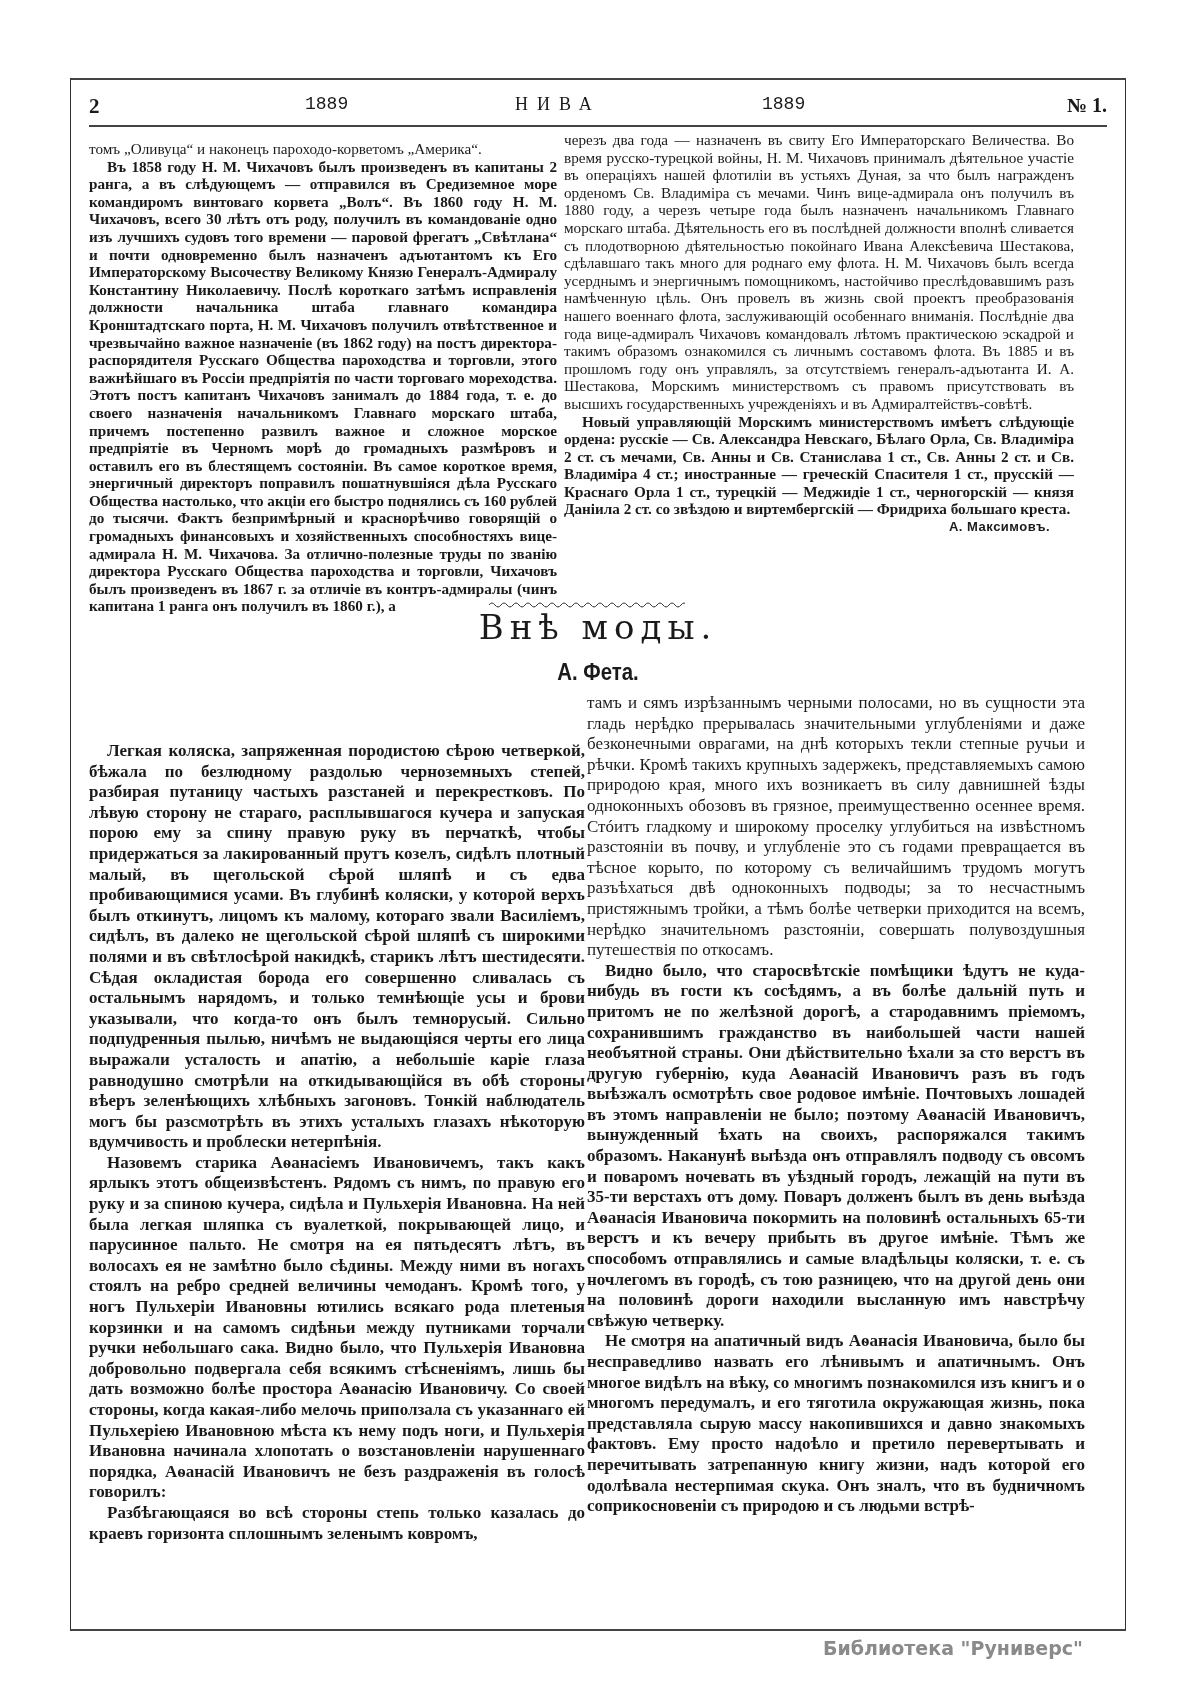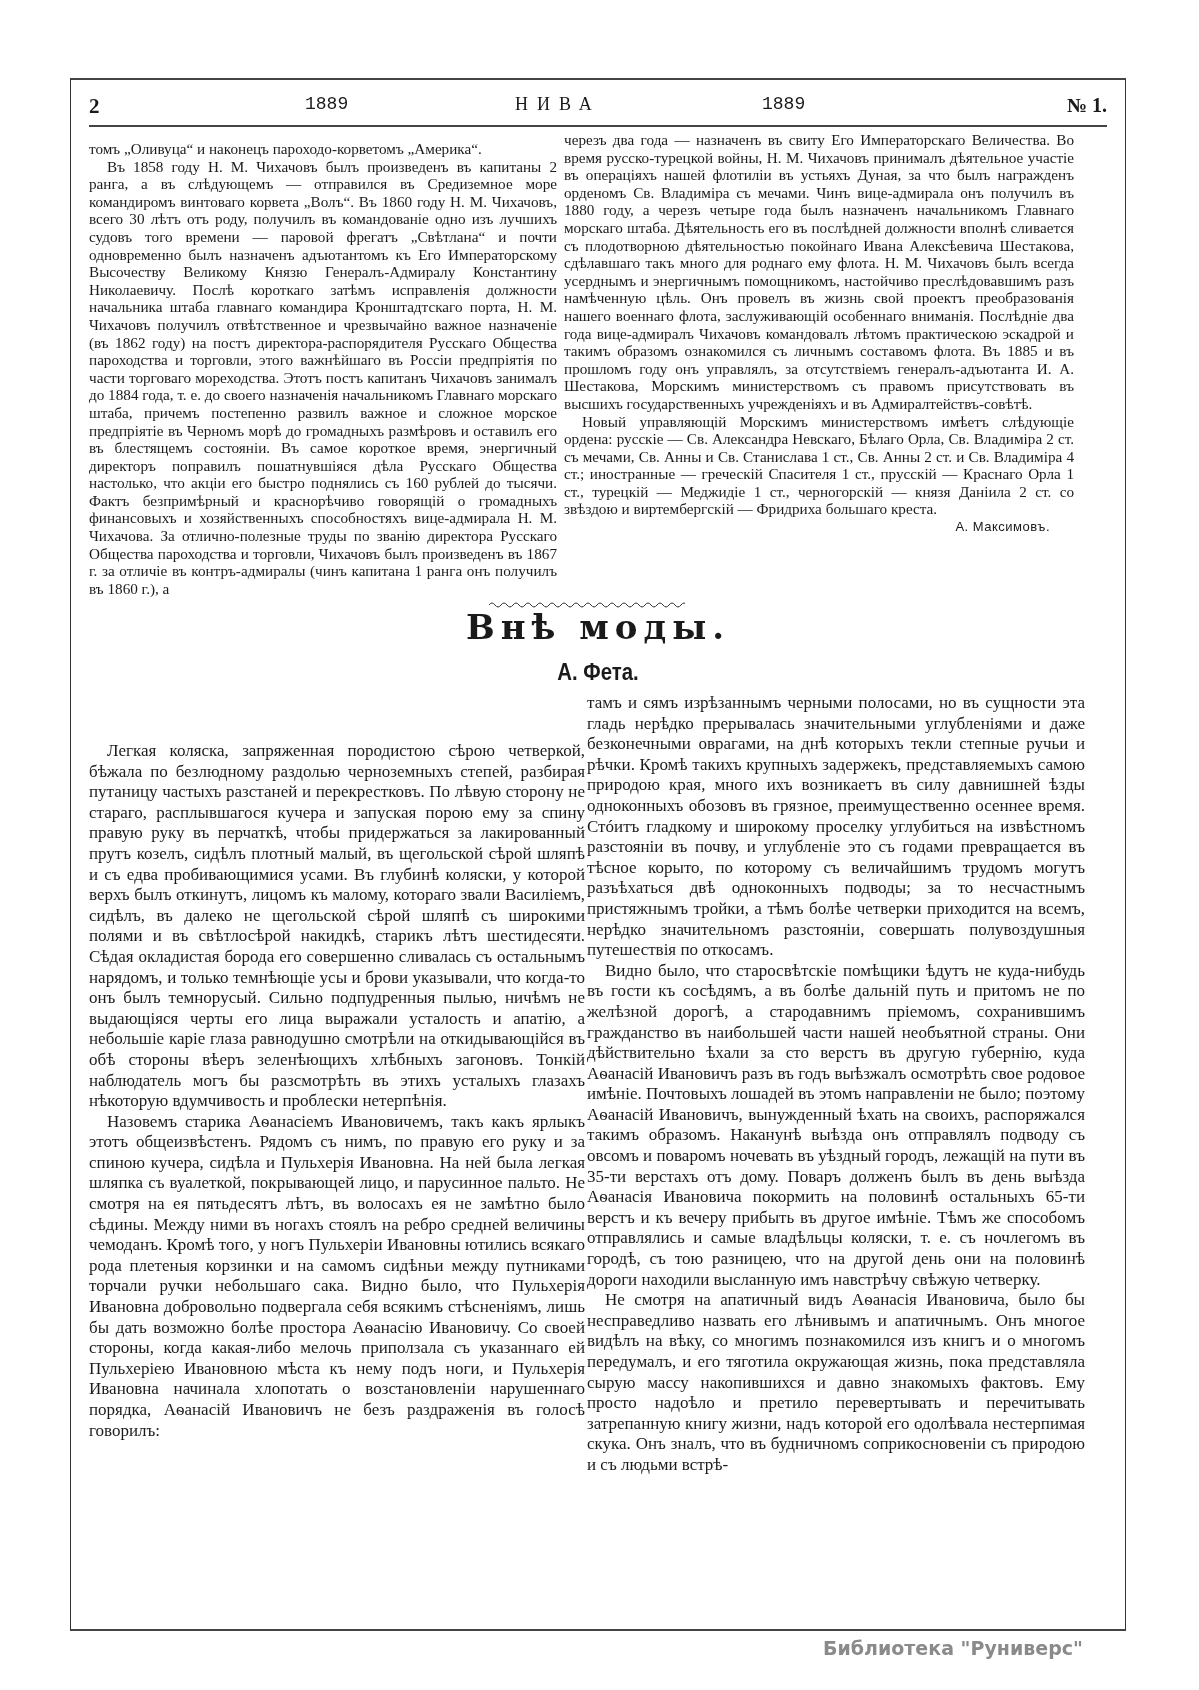--- a/index.html
+++ b/index.html
@@ -14,31 +14,31 @@
   .rh-page { left: 0; font-weight: bold; font-size: 21px; }
   .rh-year1 { left: 216px; font-family: "Liberation Mono", monospace; font-size: 18px; }
   .rh-title { left: 426px; letter-spacing: 9px; font-size: 18px; }
   .rh-year2 { left: 673px; font-family: "Liberation Mono", monospace; font-size: 18px; }
   .rh-issue { right: 0; font-weight: bold; font-size: 20px; }
   .head-rule { position: absolute; left: 18px; right: 18px; top: 45px; border-top: 2px solid #444; }
 
   .col { position: absolute; font-family: "Liberation Serif", serif; text-align: justify;
          hyphens: manual; }
   .col p { margin: 0; }
-  .col p.indent { text-indent: 18px; }
+  .col p.indent { text-indent: 18px; font-weight: bold; }
   .top-col { top: 51px; width: 468px; font-size: 15.2px; line-height: 17.6px; }
   .top-left { left: 18px; margin-top: 9px; }
   .top-right { left: 493px; width: 510px; }
-  .signature { text-align: right; font-family: "Liberation Sans", sans-serif; font-weight: normal;
+  .signature { text-align: right; font-family: "Liberation Sans", sans-serif; font-weight: bold;
                font-size: 13px; padding-right: 24px; letter-spacing: 0.5px; }
 
   .wavy { position: absolute; left: 418px; top: 521px; width: 196px; height: 8px; }
   .story-title { position: absolute; left: 0; right: 0; top: 527px; text-align: center;
                  font-family: "DejaVu Serif", serif; font-size: 34px; letter-spacing: 6px;
-                 font-weight: bold; }
+                 font-weight: normal; }
   .story-author { position: absolute; left: 0; right: 0; top: 578px; text-align: center;
                   font-family: "Liberation Sans", sans-serif; font-weight: bold; font-size: 24px;
                   transform: scaleX(0.85); }
   .bot-col { top: 613px; font-size: 17px; line-height: 20.6px; }
   .bot-left { left: 18px; width: 496px; margin-top: 48px; }
   .bot-right { left: 516px; width: 498px; }
 
   .watermark { position: absolute; left: 823px; top: 1637px; font-family: "DejaVu Sans", sans-serif;
                font-weight: bold; font-size: 19px; color: #8a8a8a; }
 </style>
@@ -69,20 +69,21 @@
   <svg class="wavy" viewBox="0 0 196 8" preserveAspectRatio="none">
     <path d="M0 4 Q3 0 6 4 T12 4 T18 4 T24 4 T30 4 T36 4 T42 4 T48 4 T54 4 T60 4 T66 4 T72 4 T78 4 T84 4 T90 4 T96 4 T102 4 T108 4 T114 4 T120 4 T126 4 T132 4 T138 4 T144 4 T150 4 T156 4 T162 4 T168 4 T174 4 T180 4 T186 4 T192 4 T198 4" fill="none" stroke="#333" stroke-width="1"></path>
   </svg>
 
   <div class="story-title">Внѣ моды.</div>
   <div class="story-author">А. Фета.</div>
 
   <div class="col bot-col bot-left">
     <p class="indent">Легкая коляска, запряженная породистою сѣрою четверкой, бѣжала по безлюдному раздолью черноземныхъ степей, разбирая путаницу частыхъ разстаней и перекрестковъ. По лѣвую сторону не стараго, расплывшагося кучера и запуская порою ему за спину правую руку въ перчаткѣ, чтобы придержаться за лакированный прутъ козелъ, сидѣлъ плотный малый, въ щегольской сѣрой шляпѣ и съ едва пробивающимися усами. Въ глубинѣ коляски, у которой верхъ былъ откинутъ, лицомъ къ малому, котораго звали Василіемъ, сидѣлъ, въ далеко не щегольской сѣрой шляпѣ съ широкими полями и въ свѣтлосѣрой накидкѣ, старикъ лѣтъ шестидесяти. Сѣдая окладистая борода его совершенно сливалась съ остальнымъ нарядомъ, и только темнѣющіе усы и брови указывали, что когда-то онъ былъ темнорусый. Сильно подпудренныя пылью, ничѣмъ не выдающіяся черты его лица выражали усталость и апатію, а небольшіе каріе глаза равнодушно смотрѣли на откидывающійся въ обѣ стороны вѣеръ зеленѣющихъ хлѣбныхъ загоновъ. Тонкій наблюдатель могъ бы разсмотрѣть въ этихъ усталыхъ глазахъ нѣкоторую вдумчивость и проблески нетерпѣнія.</p>
     <p class="indent">Назовемъ старика Аѳанасіемъ Ивановичемъ, такъ какъ ярлыкъ этотъ общеизвѣстенъ. Рядомъ съ нимъ, по правую его руку и за спиною кучера, сидѣла и Пульхерія Ивановна. На ней была легкая шляпка съ вуалеткой, покрывающей лицо, и парусинное пальто. Не смотря на ея пятьдесятъ лѣтъ, въ волосахъ ея не замѣтно было сѣдины. Между ними въ ногахъ стоялъ на ребро средней величины чемоданъ. Кромѣ того, у ногъ Пульхеріи Ивановны ютились всякаго рода плетеныя корзинки и на самомъ сидѣньи между путниками торчали ручки небольшаго сака. Видно было, что Пульхерія Ивановна добровольно подвергала себя всякимъ стѣсненіямъ, лишь бы дать возможно болѣе простора Аѳанасію Ивановичу. Со своей стороны, когда какая-либо мелочь приползала съ указаннаго ей Пульхеріею Ивановною мѣста къ нему подъ ноги, и Пульхерія Ивановна начинала хлопотать о возстановленіи нарушеннаго порядка, Аѳанасій Ивановичъ не безъ раздраженія въ голосѣ говорилъ:</p>
+    <p class="indent">Разбѣгающаяся во всѣ стороны степь только казалась до краевъ горизонта сплошнымъ зеленымъ ковромъ,</p>
   </div>
 
   <div class="col bot-col bot-right">
     <p>тамъ и сямъ изрѣзаннымъ черными полосами, но въ сущности эта гладь нерѣдко прерывалась значительными углубленіями и даже безконечными оврагами, на днѣ которыхъ текли степные ручьи и рѣчки. Кромѣ такихъ крупныхъ задержекъ, представляемыхъ самою природою края, много ихъ возникаетъ въ силу давнишней ѣзды одноконныхъ обозовъ въ грязное, преимущественно осеннее время. Стóитъ гладкому и широкому проселку углубиться на извѣстномъ разстояніи въ почву, и углубленіе это съ годами превращается въ тѣсное корыто, по которому съ величайшимъ трудомъ могутъ разъѣхаться двѣ одноконныхъ подводы; за то несчастнымъ пристяжнымъ тройки, а тѣмъ болѣе четверки приходится на всемъ, нерѣдко значительномъ разстояніи, совершать полувоздушныя путешествія по откосамъ.</p>
     <p class="indent">Видно было, что старосвѣтскіе помѣщики ѣдутъ не куда-нибудь въ гости къ сосѣдямъ, а въ болѣе дальній путь и притомъ не по желѣзной дорогѣ, а стародавнимъ пріемомъ, сохранившимъ гражданство въ наибольшей части нашей необъятной страны. Они дѣйствительно ѣхали за сто верстъ въ другую губернію, куда Аѳанасій Ивановичъ разъ въ годъ выѣзжалъ осмотрѣть свое родовое имѣніе. Почтовыхъ лошадей въ этомъ направленіи не было; поэтому Аѳанасій Ивановичъ, вынужденный ѣхать на своихъ, распоряжался такимъ образомъ. Наканунѣ выѣзда онъ отправлялъ подводу съ овсомъ и поваромъ ночевать въ уѣздный городъ, лежащій на пути въ 35-ти верстахъ отъ дому. Поваръ долженъ былъ въ день выѣзда Аѳанасія Ивановича покормить на половинѣ остальныхъ 65-ти верстъ и къ вечеру прибыть въ другое имѣніе. Тѣмъ же способомъ отправлялись и самые владѣльцы коляски, т. е. съ ночлегомъ въ городѣ, съ тою разницею, что на другой день они на половинѣ дороги находили высланную имъ навстрѣчу свѣжую четверку.</p>
     <p class="indent">Не смотря на апатичный видъ Аѳанасія Ивановича, было бы несправедливо назвать его лѣнивымъ и апатичнымъ. Онъ многое видѣлъ на вѣку, со многимъ познакомился изъ книгъ и о многомъ передумалъ, и его тяготила окружающая жизнь, пока представляла сырую массу накопившихся и давно знакомыхъ фактовъ. Ему просто надоѣло и претило перевертывать и перечитывать затрепанную книгу жизни, надъ которой его одолѣвала нестерпимая скука. Онъ зналъ, что въ будничномъ соприкосновеніи съ природою и съ людьми встрѣ-</p>
   </div>
 </div>
 
 <div class="watermark">Библиотека "Руниверс"</div>

